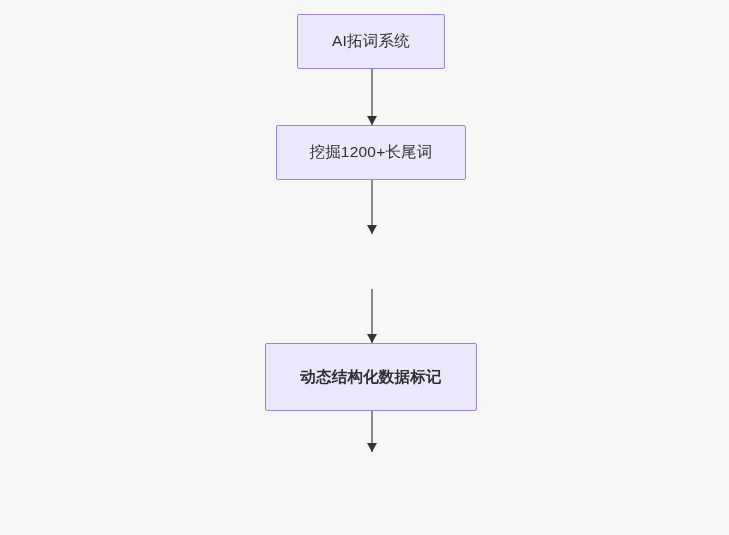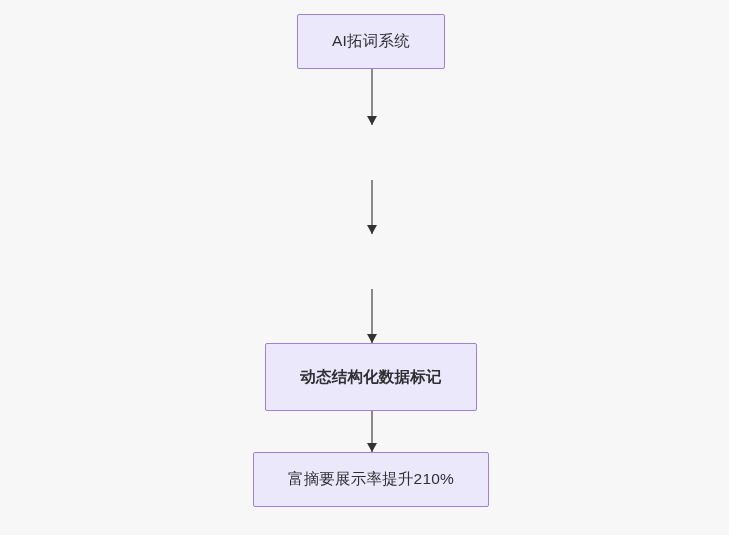--- a/index.html
+++ b/index.html
@@ -77,23 +77,23 @@
   </div>
   <div class="edge" id="edge-4" style="left: 371px; top: 398px; width: 2px; height: 54px;">
     <div class="edge-line" style="height: 54px;"></div>
     <div class="edge-arrow"></div>
   </div>
 
   <div class="node" id="node-1" style="left: 297px; top: 14px; width: 148px; height: 55px;">
     <span class="node-label">AI拓词系统</span>
   </div>
 
+  <div class="node" id="node-2" style="left: 276px; top: 125px; width: 190px; height: 55px;">
+    <span class="node-label">挖掘1200+长尾词</span>
+  </div>
 
 
   <div class="node" id="node-4" style="left: 265px; top: 343px; width: 212px; height: 68px; font-weight: bold;">
     <span class="node-label">动态结构化数据标记</span>
   </div>
 
-  <div class="node" id="node-5" style="left: 253px; top: 452px; width: 236px; height: 55px;">
-    <span class="node-label">富摘要展示率提升210%</span>
-  </div>
 
 </div>
 
 </body></html>

